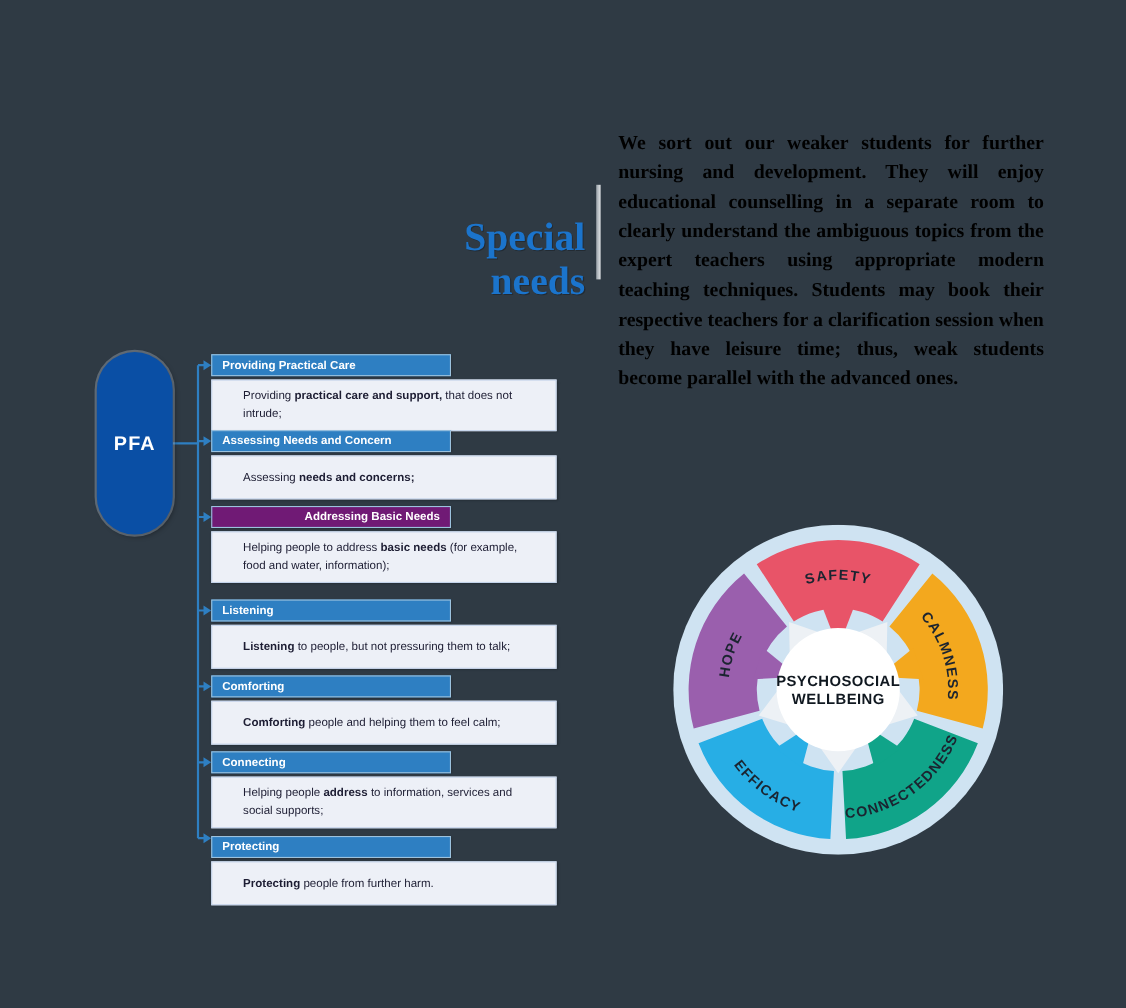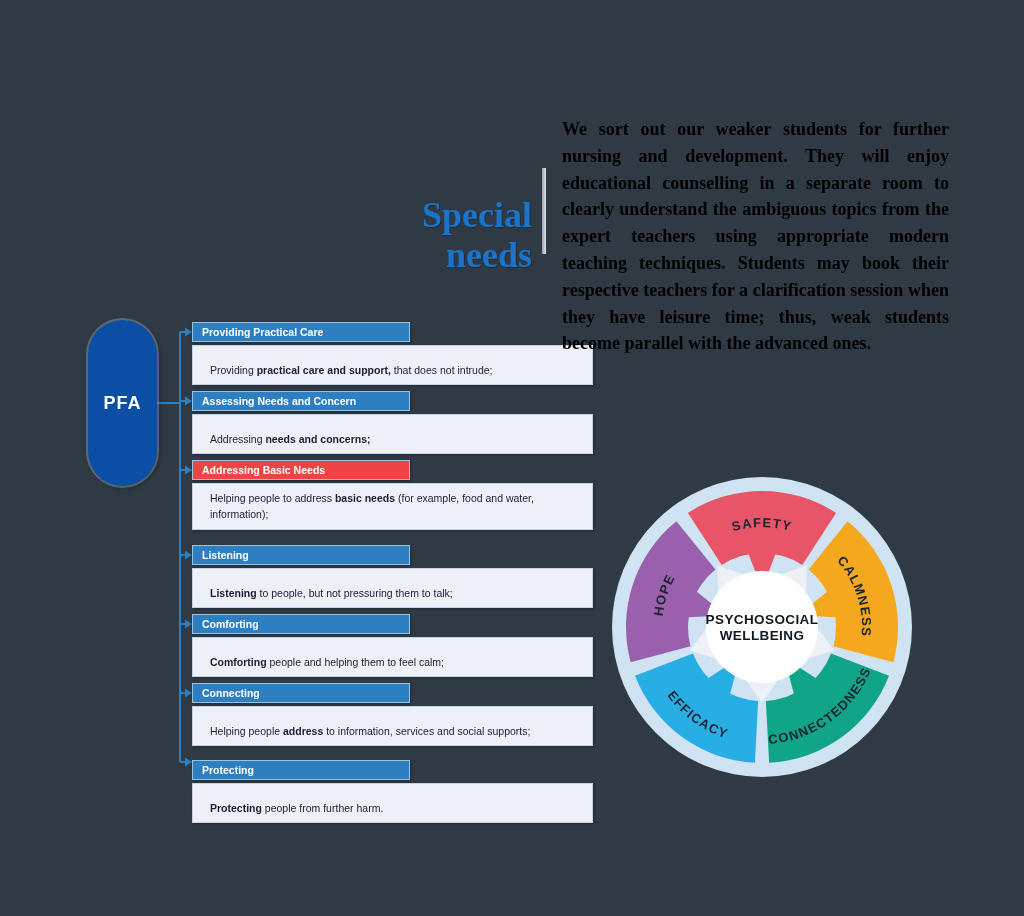--- a/index.html
+++ b/index.html
@@ -22,23 +22,23 @@
 
   .pfa-row { position:absolute; left:192px; width:353px; }
   .row-header {
     width:218px; height:20px; background:#2e7fc2;
     border:1px solid #9cc2de;
     display:flex; align-items:center; padding:0 9px;
     color:#fff; font-size:10.5px; font-weight:bold;
     box-shadow:1px 1px 2px rgba(0,0,0,.3);
   }
   .row-body {
-    margin-top:3px; width:401px; min-height:40px;
+    margin-top:3px; width:314px; min-height:40px;
     background:#edf0f7; border:1px solid #c3d3ea;
-    display:flex; align-items:flex-end; padding:6px 17px;
+    display:flex; align-items:center; padding:6px 28px;
     box-shadow:1px 1px 2px rgba(0,0,0,.3);
   }
   .row-body p { font-size:10.5px; color:#1d1d33; line-height:1.55; }
   .row-body strong { font-weight:bold; }
 
   .special-title {
     position:absolute; left:330px; top:179px; width:202px;
     text-align:right; font-family:"Liberation Serif", serif;
     font-weight:bold; font-size:36px; line-height:1.12; color:#1b74cc;
     text-shadow:1px 1px 0 rgba(0,0,0,.25);
@@ -89,25 +89,25 @@
       </div>
       <div class="row-body" style="background: rgb(237, 240, 247);">
         <p><span>Providing </span><strong>practical care and support,</strong><span> that does not intrude;</span></p>
       </div>
     </div>
     <div class="pfa-row" style="top: 391px;">
       <div class="row-header" style="background: rgb(46, 127, 194);">
         <span>Assessing Needs and Concern</span>
       </div>
       <div class="row-body" style="background: rgb(237, 240, 247);">
-        <p><span>Addressing </span><strong>needs and concerns;</strong></p>
+        <p><span>Assessing </span><strong>needs and concerns;</strong></p>
       </div>
     </div>
     <div class="pfa-row" style="top: 460px;">
-      <div class="row-header" style="background: #ef4444;">
+      <div class="row-header" style="background: #701a75; justify-content: flex-end;">
         <span>Addressing Basic Needs</span>
       </div>
       <div class="row-body" style="background: rgb(237, 240, 247);">
         <p><span>Helping people to address </span><strong>basic needs</strong><span> (for example, food and water, information);</span></p>
       </div>
     </div>
     <div class="pfa-row" style="top: 545px;">
       <div class="row-header" style="background: rgb(46, 127, 194);">
         <span>Listening</span>
       </div>

